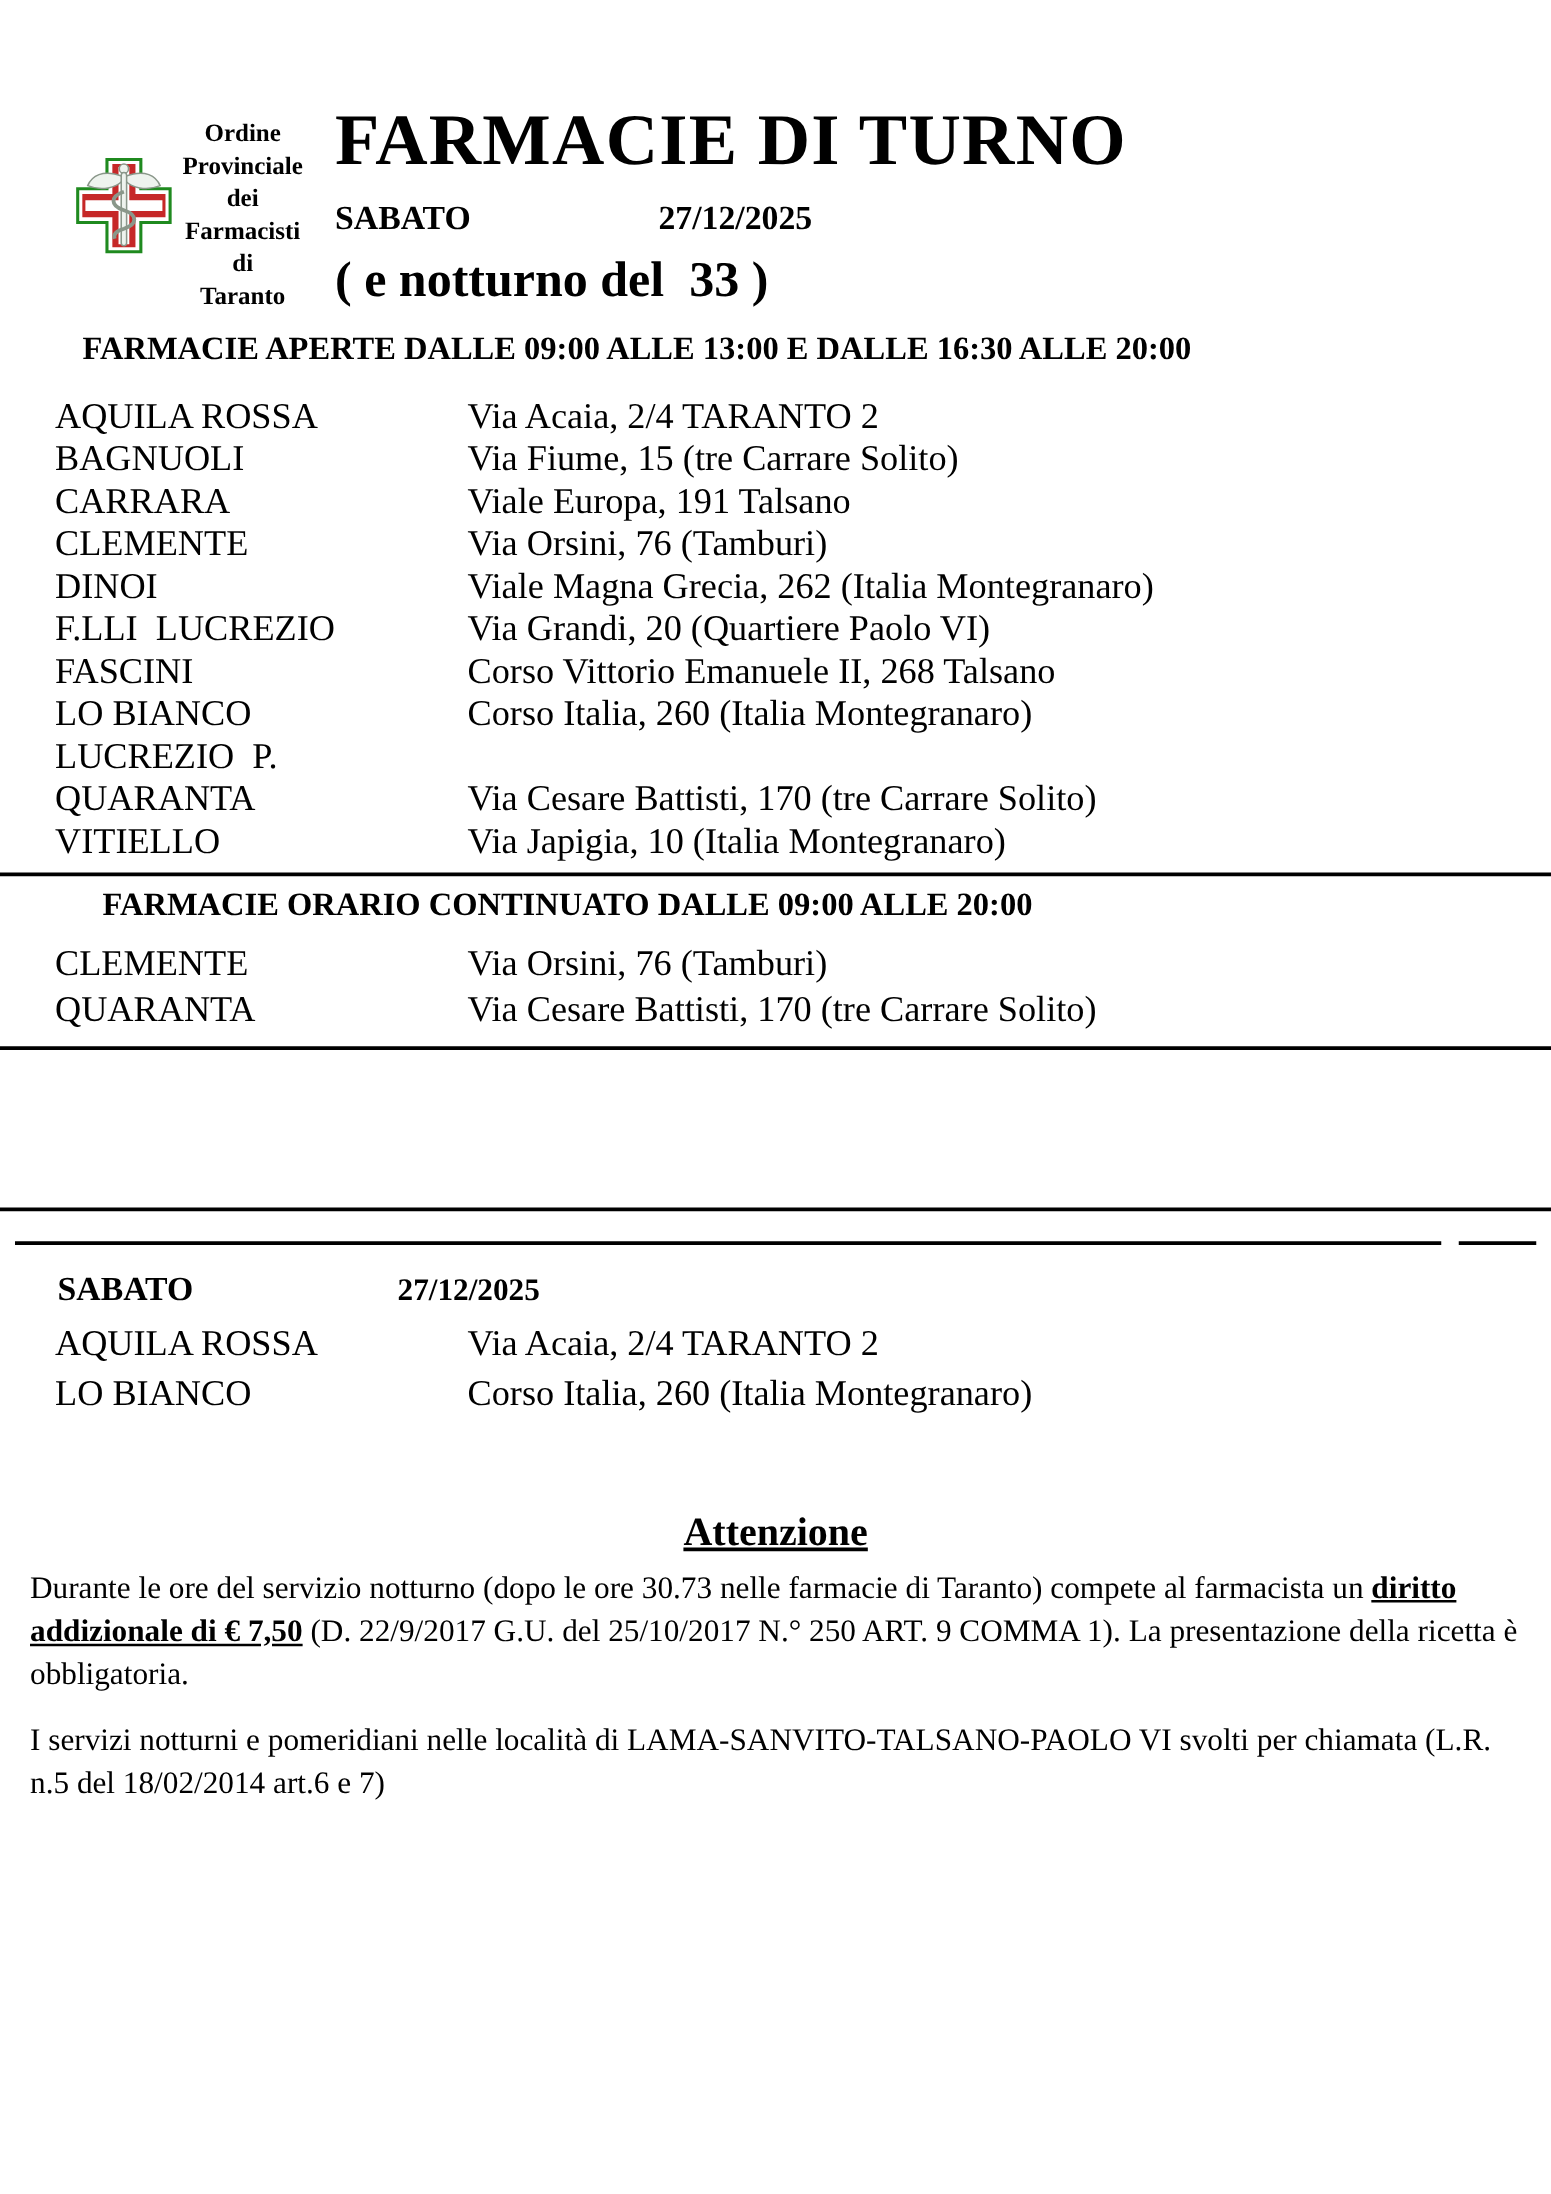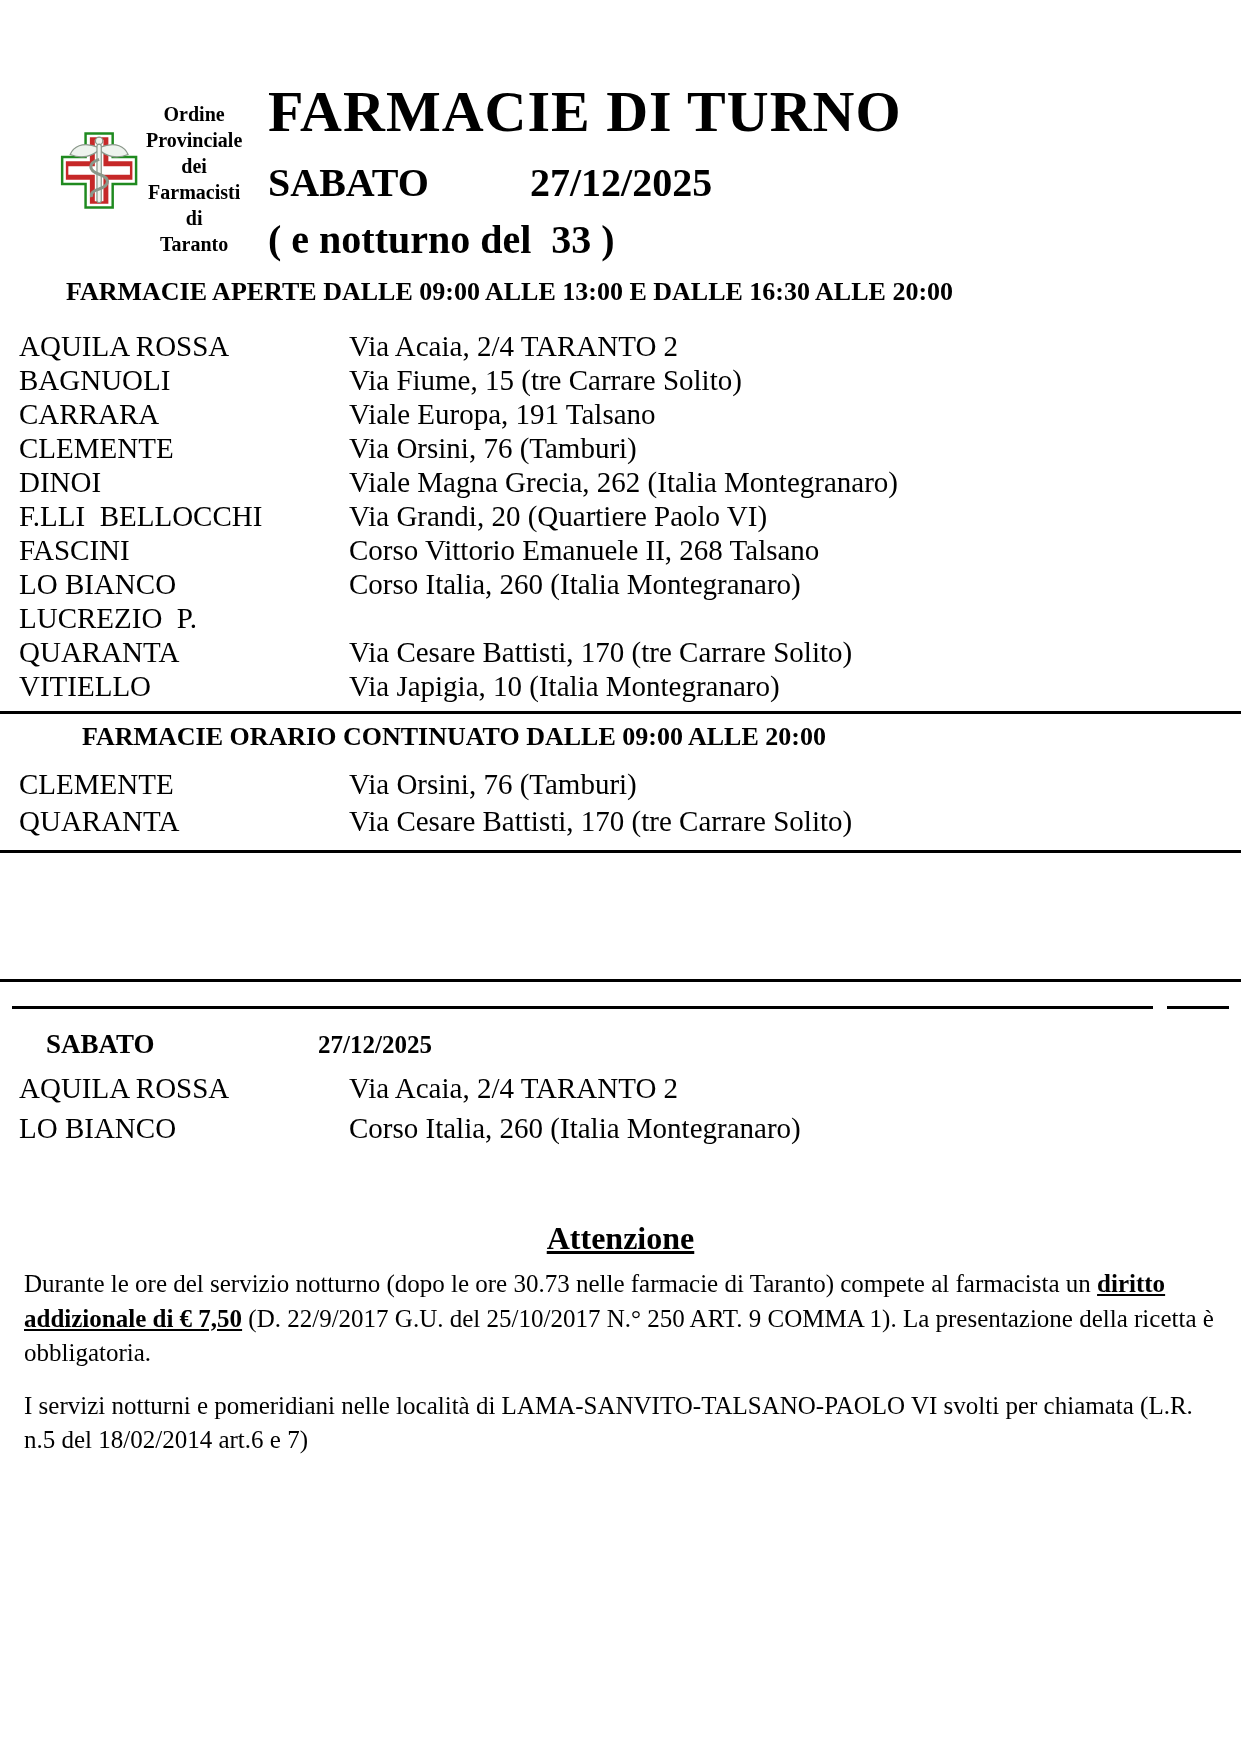--- a/index.html
+++ b/index.html
@@ -7,31 +7,31 @@
   .page{
     width:1241px;height:1755px;margin:0 auto;background:#fff;color:#000;
     font-family:"Liberation Serif", serif;overflow:hidden;
   }
   .masthead{display:flex;padding:78px 0 0 56px;}
   .logo-col{width:190px;flex:none;display:flex;flex-direction:row;align-items:center;}
   .logo{width:135px;height:135px;}
   .org-name{margin-top:16px;font-size:20px;font-weight:bold;text-align:center;line-height:1.3;}
   .title-col{padding-left:22px;}
   .doc-title{font-size:58px;font-weight:bold;letter-spacing:1px;}
-  .date-line{margin-top:14px;font-size:40px;font-weight:bold;}
+  .date-line{margin-top:14px;font-size:27px;font-weight:bold;}
   .date-line .day{display:inline-block;min-width:252px;}
   .night-note{margin-top:10px;font-size:40px;font-weight:bold;white-space:pre-wrap;}
 
   .sec-heading{font-size:26px;font-weight:bold;}
   .sec-heading-open{margin:14px 0 0 66px;}
   .sec-heading-cont{margin:8px 0 0 82px;}
 
   .list{font-size:29px;line-height:34px;}
   .list-open{margin-top:22px;}
-  .row{display:flex;padding-left:19px;}
+  .row{display:flex;padding-left:44px;}
   .row .name{flex:none;width:330px;white-space:pre-wrap;}
   .row .addr{flex:1;white-space:pre-wrap;}
 
   .rule{border:none;border-top:3px solid #000;margin:0;height:0;}
   .rule-1{margin-top:8px;}
   .list-cont{margin-top:14px;line-height:37px;}
   .rule-2{margin-top:10px;}
   .rule-3{margin-top:126px;}
   .rule-split{display:flex;margin-top:24px;padding:0 12px;column-gap:14px;}
   .seg{border-top:3px solid #000;height:0;}
@@ -102,21 +102,21 @@
     </div>
     <div class="row">
       <span class="name">CLEMENTE</span>
       <span class="addr">Via Orsini, 76 (Tamburi)</span>
     </div>
     <div class="row">
       <span class="name">DINOI</span>
       <span class="addr">Viale Magna Grecia, 262 (Italia Montegranaro)</span>
     </div>
     <div class="row">
-      <span class="name">F.LLI  BELLOCCHI</span>
+      <span class="name">F.LLI  LUCREZIO</span>
       <span class="addr">Via Grandi, 20 (Quartiere Paolo VI)</span>
     </div>
     <div class="row">
       <span class="name">FASCINI</span>
       <span class="addr">Corso Vittorio Emanuele II, 268 Talsano</span>
     </div>
     <div class="row">
       <span class="name">LO BIANCO</span>
       <span class="addr">Corso Italia, 260 (Italia Montegranaro)</span>
     </div>

